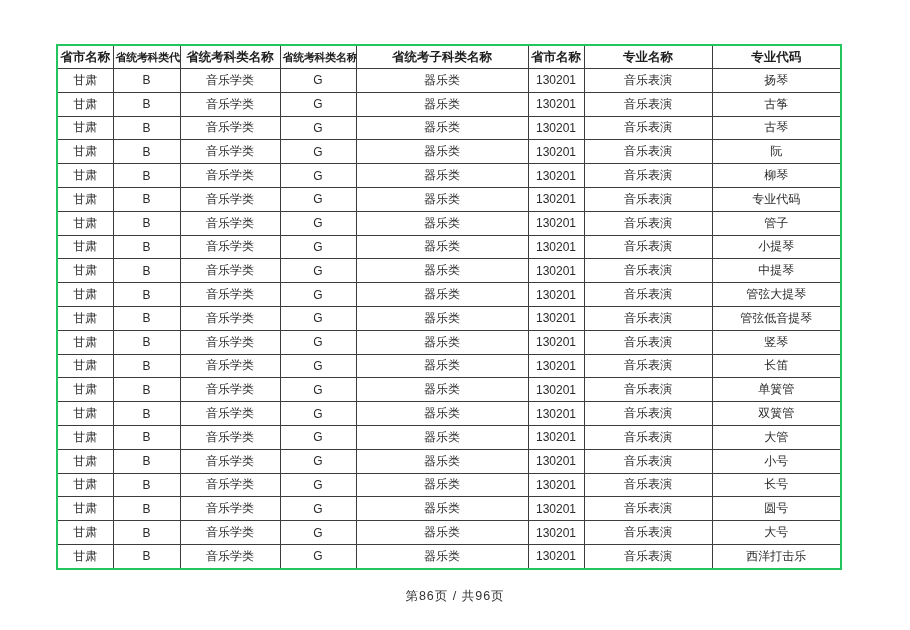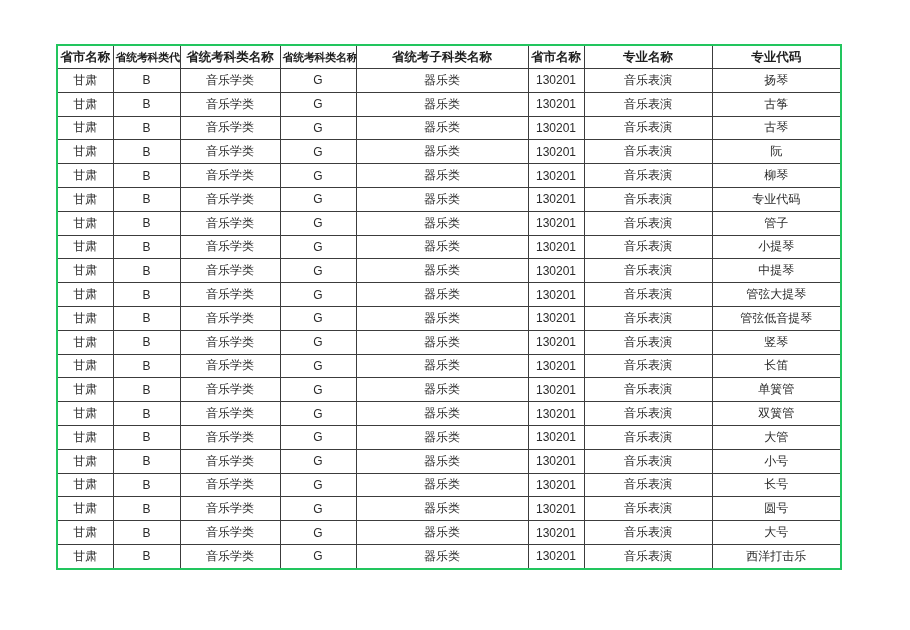--- a/index.html
+++ b/index.html
@@ -298,14 +298,15 @@
           <td>音乐学类</td>
           <td>G</td>
           <td>器乐类</td>
           <td>130201</td>
           <td>音乐表演</td>
           <td>西洋打击乐</td>
         </tr>
       </tbody>
   </table>
 
+  <div class="footer-pagination">第86页 / 共96页</div>
 
 </div>
 
 </body></html>

